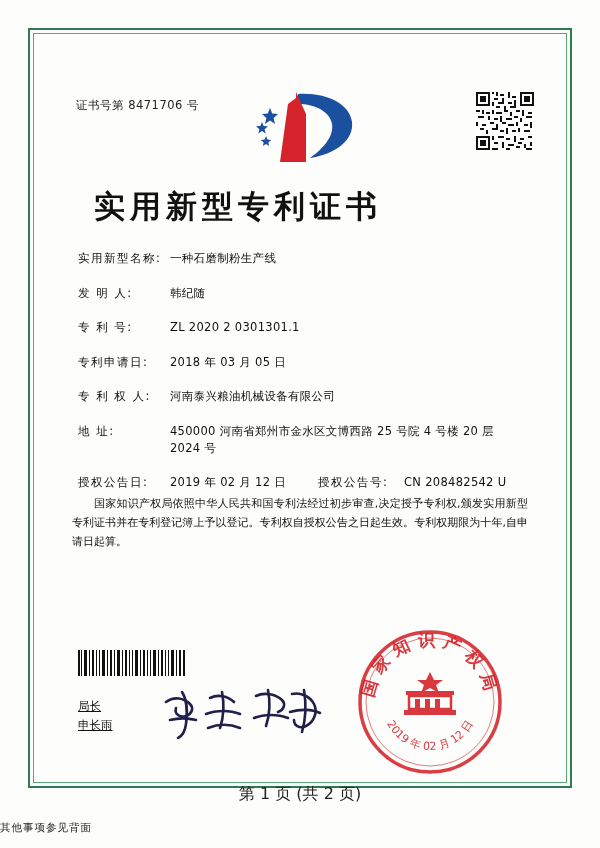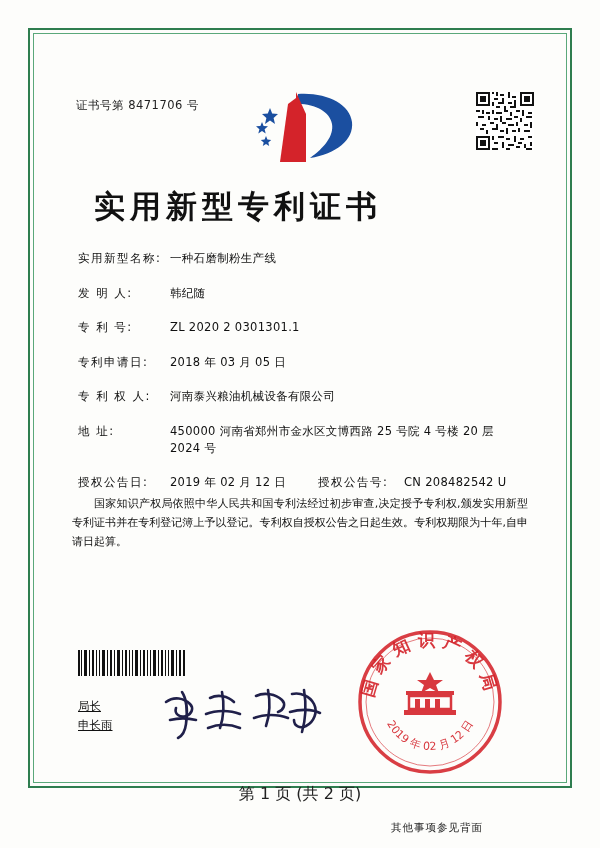--- a/index.html
+++ b/index.html
@@ -161,21 +161,21 @@
     left: 0; top: 784px;
     width: 600px;
     text-align: center;
     font-size: 16px;
     color: #222;
   }
   .footer-note {
     position: absolute;
     left: 0; top: 821px;
     width: 483px;
-    text-align: right;
+    text-align: left;
     font-size: 10.5px;
     color: #222;
     letter-spacing: 1px;
   }
 </style>
 </head>
 <body>
 
 <div class="page">
 

